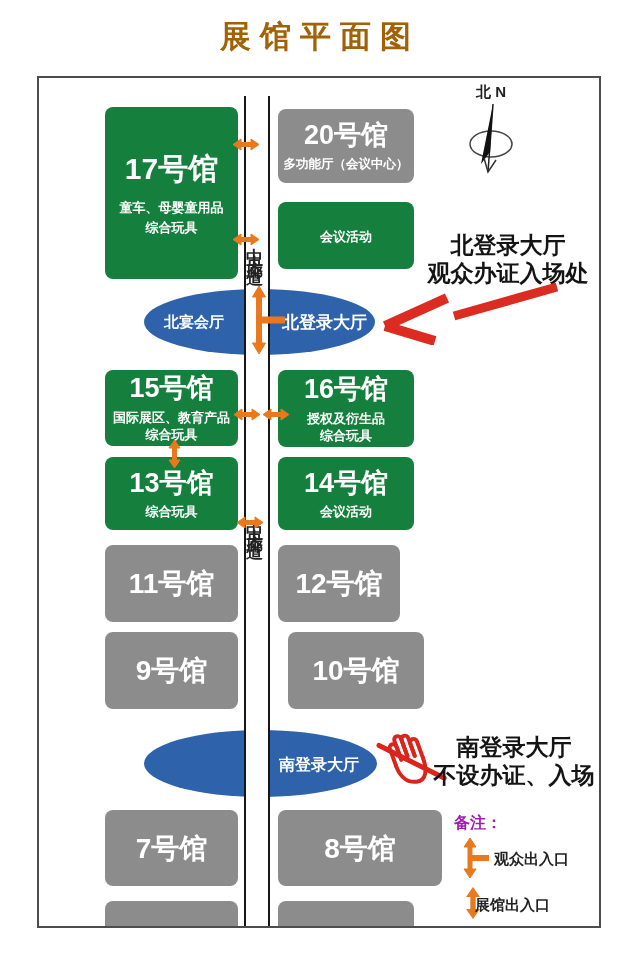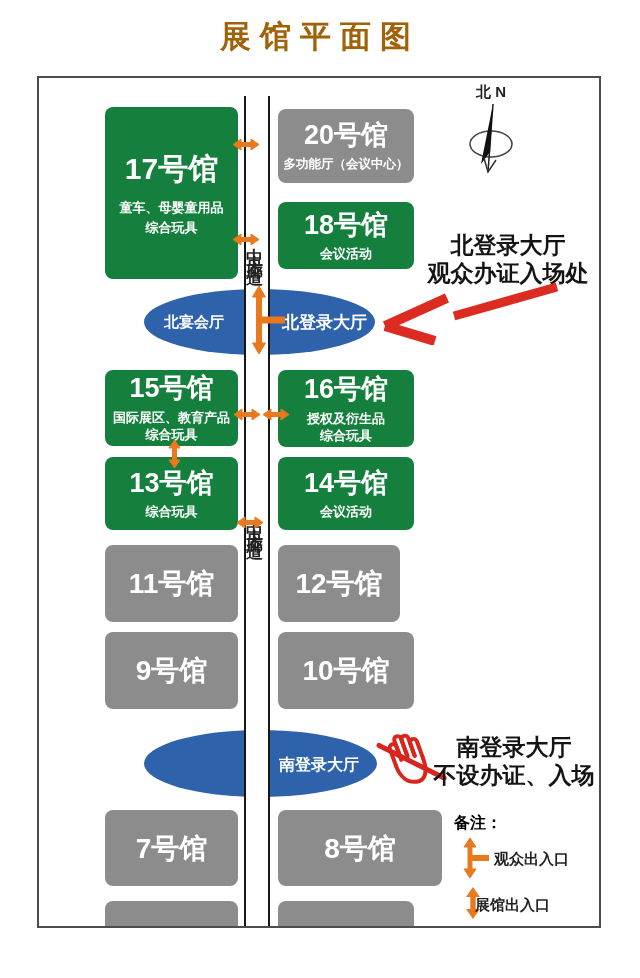--- a/index.html
+++ b/index.html
@@ -28,21 +28,21 @@
   
   .lobby{position:absolute;background:#2e63ac;border-radius:50%;z-index:1;}
   .lobby-label{position:absolute;color:#fff;font-weight:700;white-space:nowrap;z-index:2;}
   
   .arrow{z-index:6;}
   .orange{fill:#e8791e;stroke:#e8791e;}
   
   .note{z-index:7;text-align:center;font-weight:700;font-size:23px;color:#141414;line-height:1.22;
         white-space:nowrap;}
   
-  #legend-title{font-size:16px;font-weight:700;color:#000000;z-index:7;}
+  #legend-title{font-size:16px;font-weight:700;color:#a21caf;z-index:7;}
   .legend-label{font-size:15px;font-weight:600;color:#222;z-index:7;}
   
   #compass-label{font-size:15px;font-weight:700;color:#222;text-align:center;z-index:7;}
 </style>
 </head>
 <body>
 
 <div id="canvas">
 
   <div id="page-title" class="abs">展馆平面图</div>
@@ -83,36 +83,35 @@
     <div class="hall gray" style="left:66px;top:732px;width:133px;height:76px;">
       <div class="hall-name gray-big">7号馆</div>
     </div>
     <div class="hall gray" style="left:66px;top:823px;width:133px;height:60px;"></div>
 
     <div class="hall gray" style="left:239px;top:31px;width:136px;height:74px;">
       <div class="hall-name">20号馆</div>
       <div class="hall-desc" style="font-size:12.5px;">多功能厅（会议中心）</div>
     </div>
     <div class="hall blue" style="left:239px;top:124px;width:136px;height:67px;">
-      <div class="hall-name">18号馆</div>
       <div class="hall-desc">会议活动</div>
     </div>
     <div class="hall blue" style="left:239px;top:292px;width:136px;height:77px;">
       <div class="hall-name">16号馆</div>
       <div class="hall-desc">授权及衍生品</div>
       <div class="hall-desc" style="margin-top:1px;">综合玩具</div>
     </div>
     <div class="hall blue" style="left:239px;top:379px;width:136px;height:73px;">
       <div class="hall-name">14号馆</div>
       <div class="hall-desc">会议活动</div>
     </div>
     <div class="hall gray" style="left:239px;top:467px;width:122px;height:77px;">
       <div class="hall-name gray-big">12号馆</div>
     </div>
-    <div class="hall gray" style="left:239px;top:554px;width:136px;height:77px;">
+    <div class="hall gray" style="left:249px;top:554px;width:136px;height:77px;">
       <div class="hall-name gray-big">10号馆</div>
     </div>
     <div class="hall gray" style="left:239px;top:732px;width:164px;height:76px;">
       <div class="hall-name gray-big">8号馆</div>
     </div>
     <div class="hall gray" style="left:239px;top:823px;width:136px;height:60px;"></div>
 
     <svg class="abs arrow" style="left:194px;top:60px;" width="26" height="13" viewBox="0 0 26 13">
       <line class="orange" x1="6" y1="6.5" x2="20" y2="6.5" stroke-width="5"></line>
       <polygon class="orange" points="0,6.5 8,1 8,12"></polygon>

